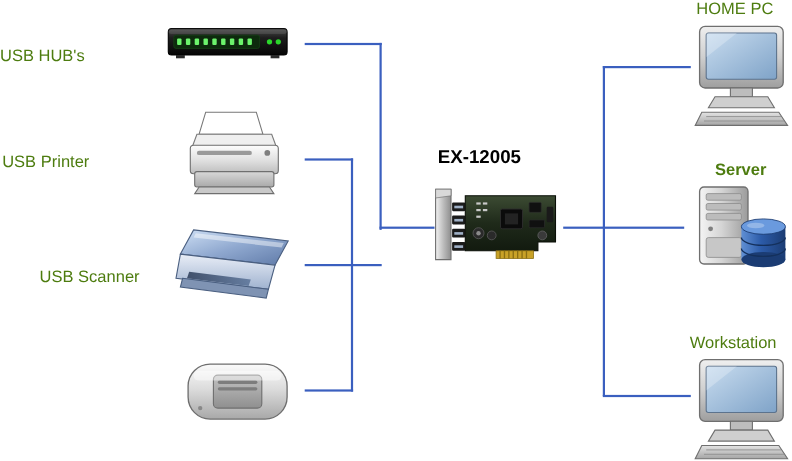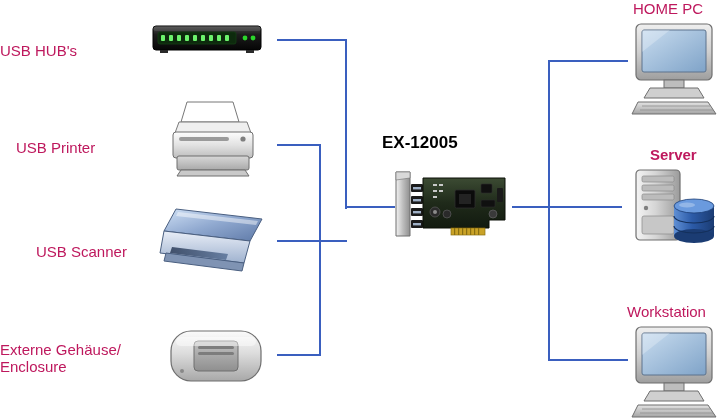--- a/index.html
+++ b/index.html
@@ -13,21 +13,21 @@
   #canvas {
     position: relative;
     width: 720px;
     height: 419px;
     background: #ffffff;
     overflow: hidden;
   }
   .label {
     position: absolute;
     font-size: 15px;
-    color: #be185d;
+    color: #4d7c0f;
     line-height: 1.15;
     white-space: pre;
   }
   .center-title {
     position: absolute;
     font-size: 17px;
     font-weight: bold;
     color: #000000;
     white-space: pre;
   }
@@ -38,30 +38,28 @@
   .wire-h { height: 2px; }
   .wire-v { width: 2px; }
   svg.dev { position: absolute; overflow: visible; }
 </style>
 </head>
 <body>
 
 <div id="canvas">
 
   <div class="label" style="left:0px; top:42px;">USB HUB's</div>
-  <div class="label" style="left:16px; top:139px;text-align:right;">USB Printer</div>
+  <div class="label" style="left:2px; top:139px;text-align:right;">USB Printer</div>
   <div class="label" style="left:0px; top:243px;padding-left:36px;">USB Scanner</div>
-  <div class="label" style="left:0px; top:341px;">Externe Gehäuse/
-Enclosure</div>
 
   <div class="label" style="left:633px; top:0px;">HOME PC</div>
   <div class="label" style="left:650px; top:146px;font-weight:bold;">Server</div>
   <div class="label" style="left:627px; top:303px;">Workstation</div>
 
-  <div class="center-title" style="left:382px; top:133px;text-align:center;">EX-12005</div>
+  <div class="center-title" style="left:398px; top:133px;text-align:center;">EX-12005</div>
 
   <div class="wire wire-v" style="left:345px; top:39px; height:170px;"></div>
 
   <div class="wire wire-h" style="left:277px; top:39px; width:70px;"></div>
 
   <div class="wire wire-h" style="left:277px; top:144px; width:44px;"></div>
   <div class="wire wire-v" style="left:319px; top:144px; height:96px;"></div>
 
   <div class="wire wire-h" style="left:277px; top:240px; width:70px;"></div>
 

